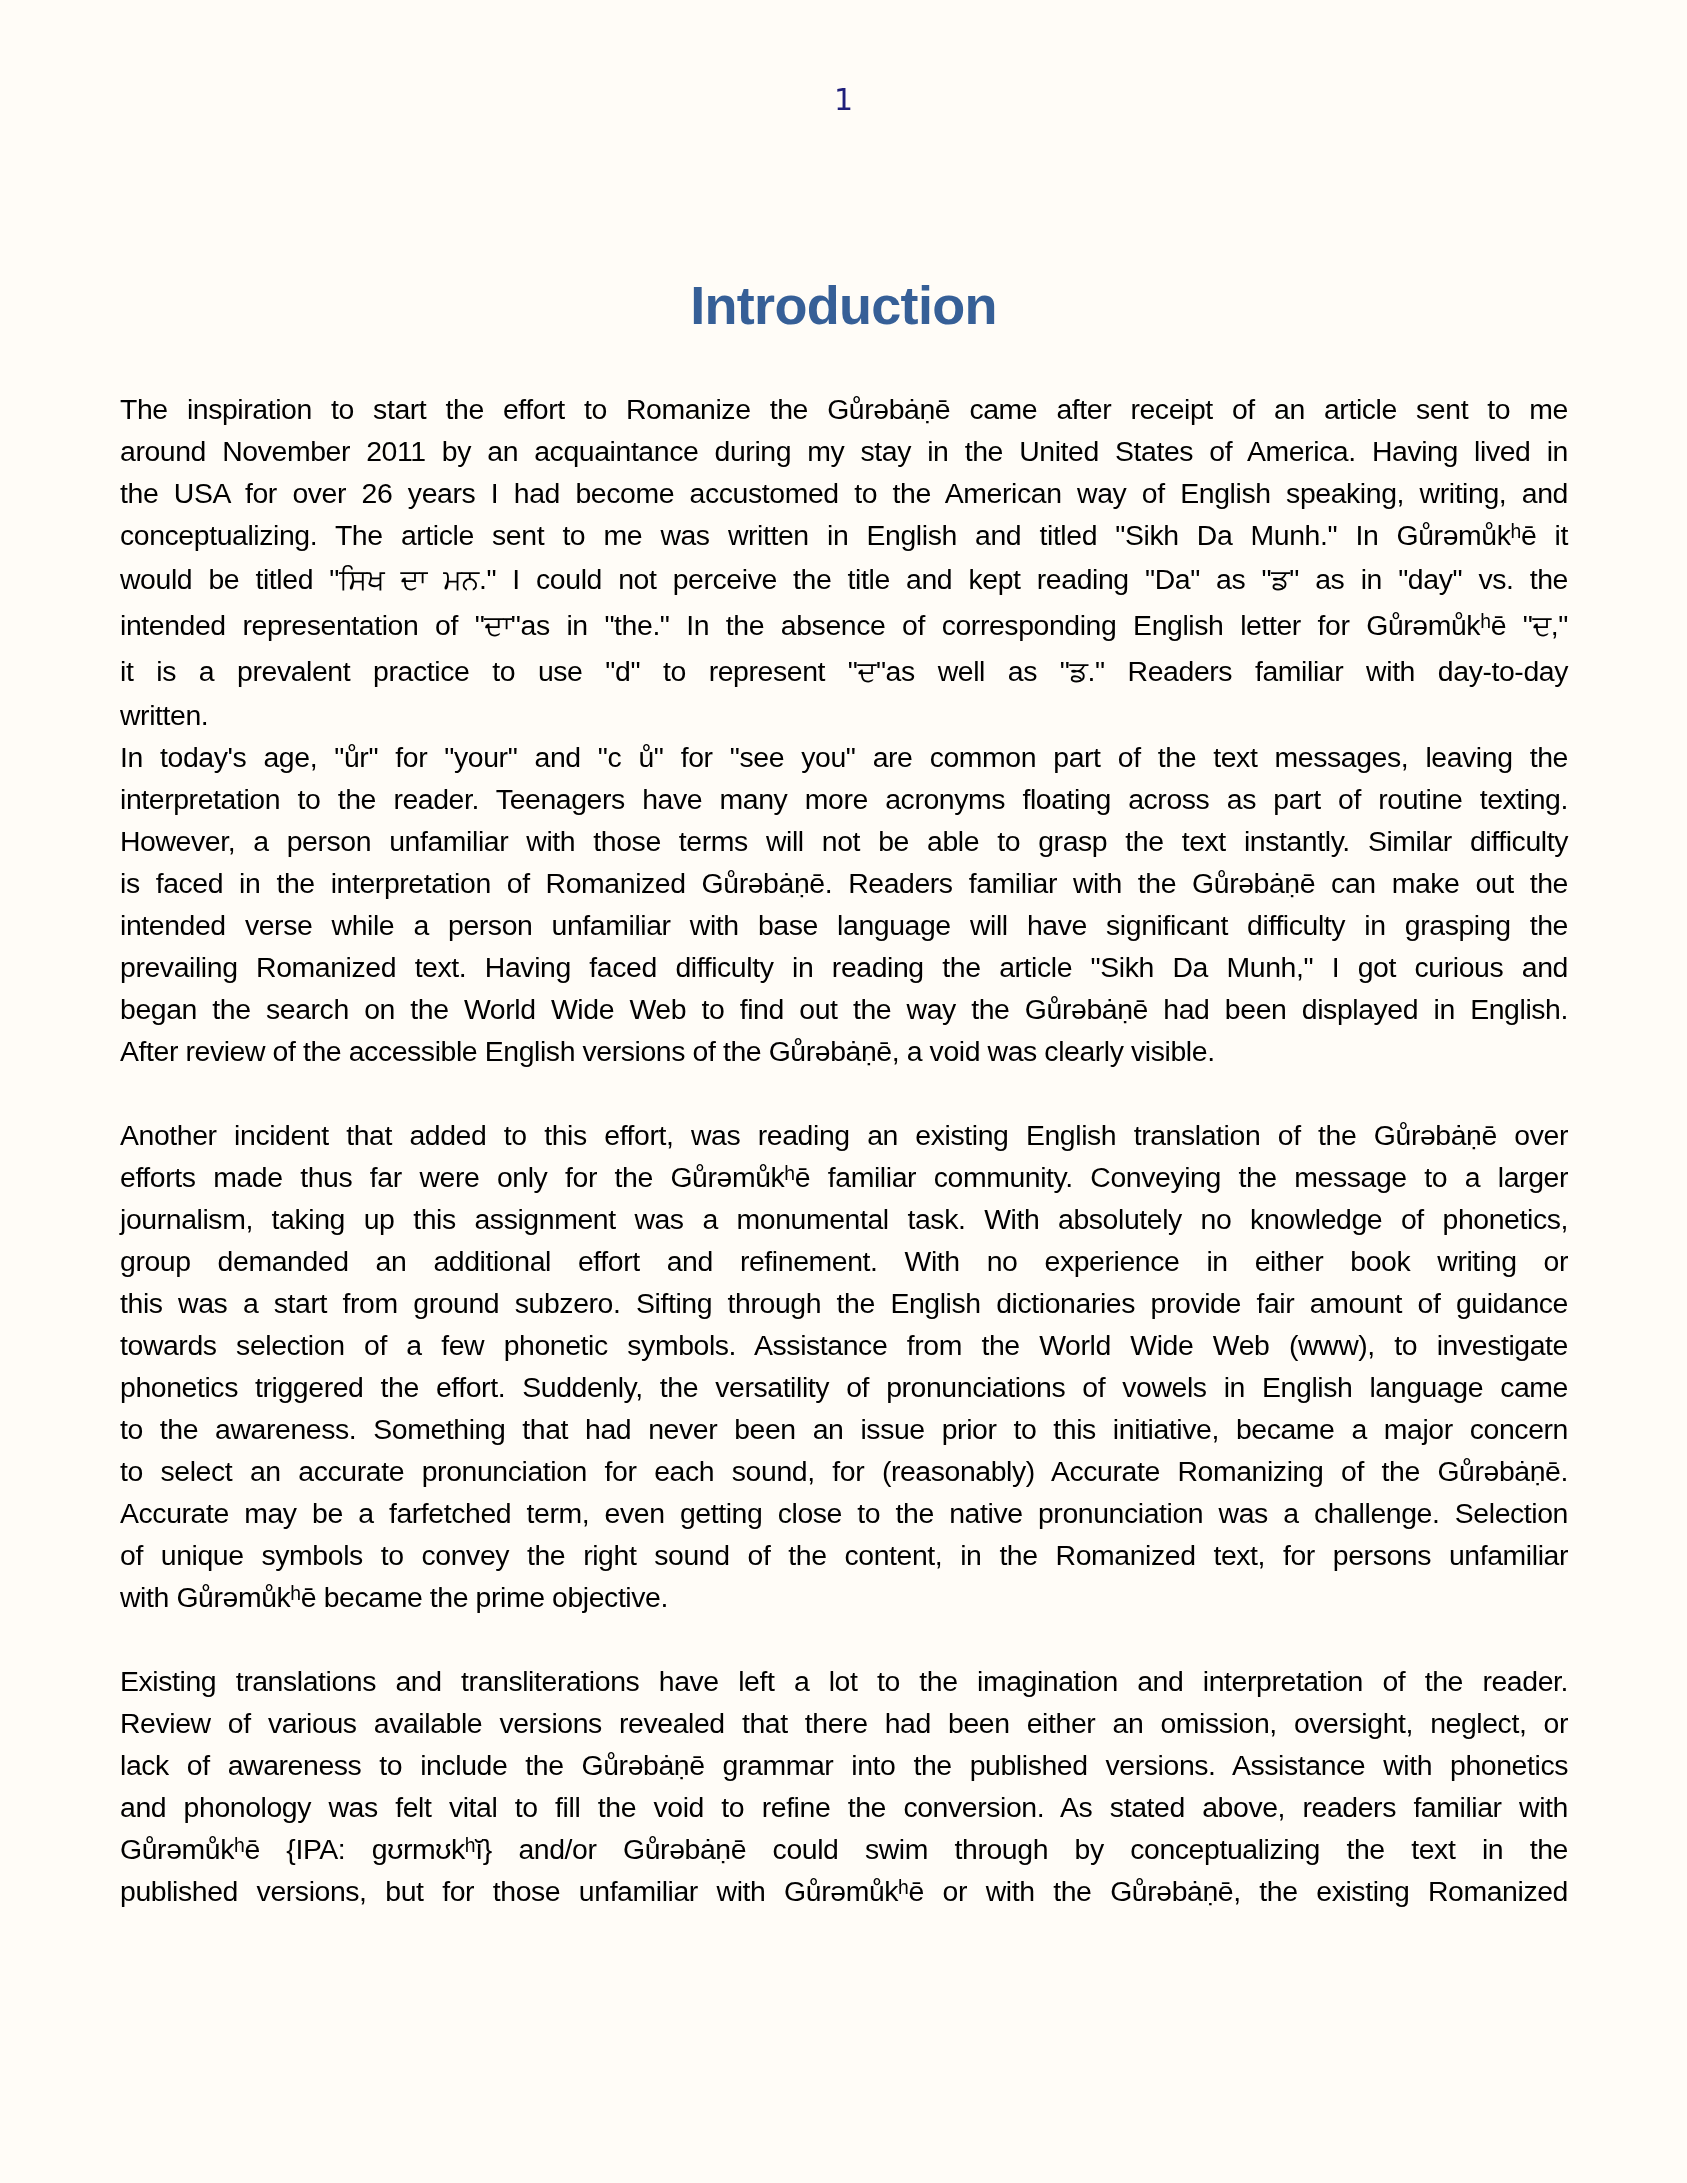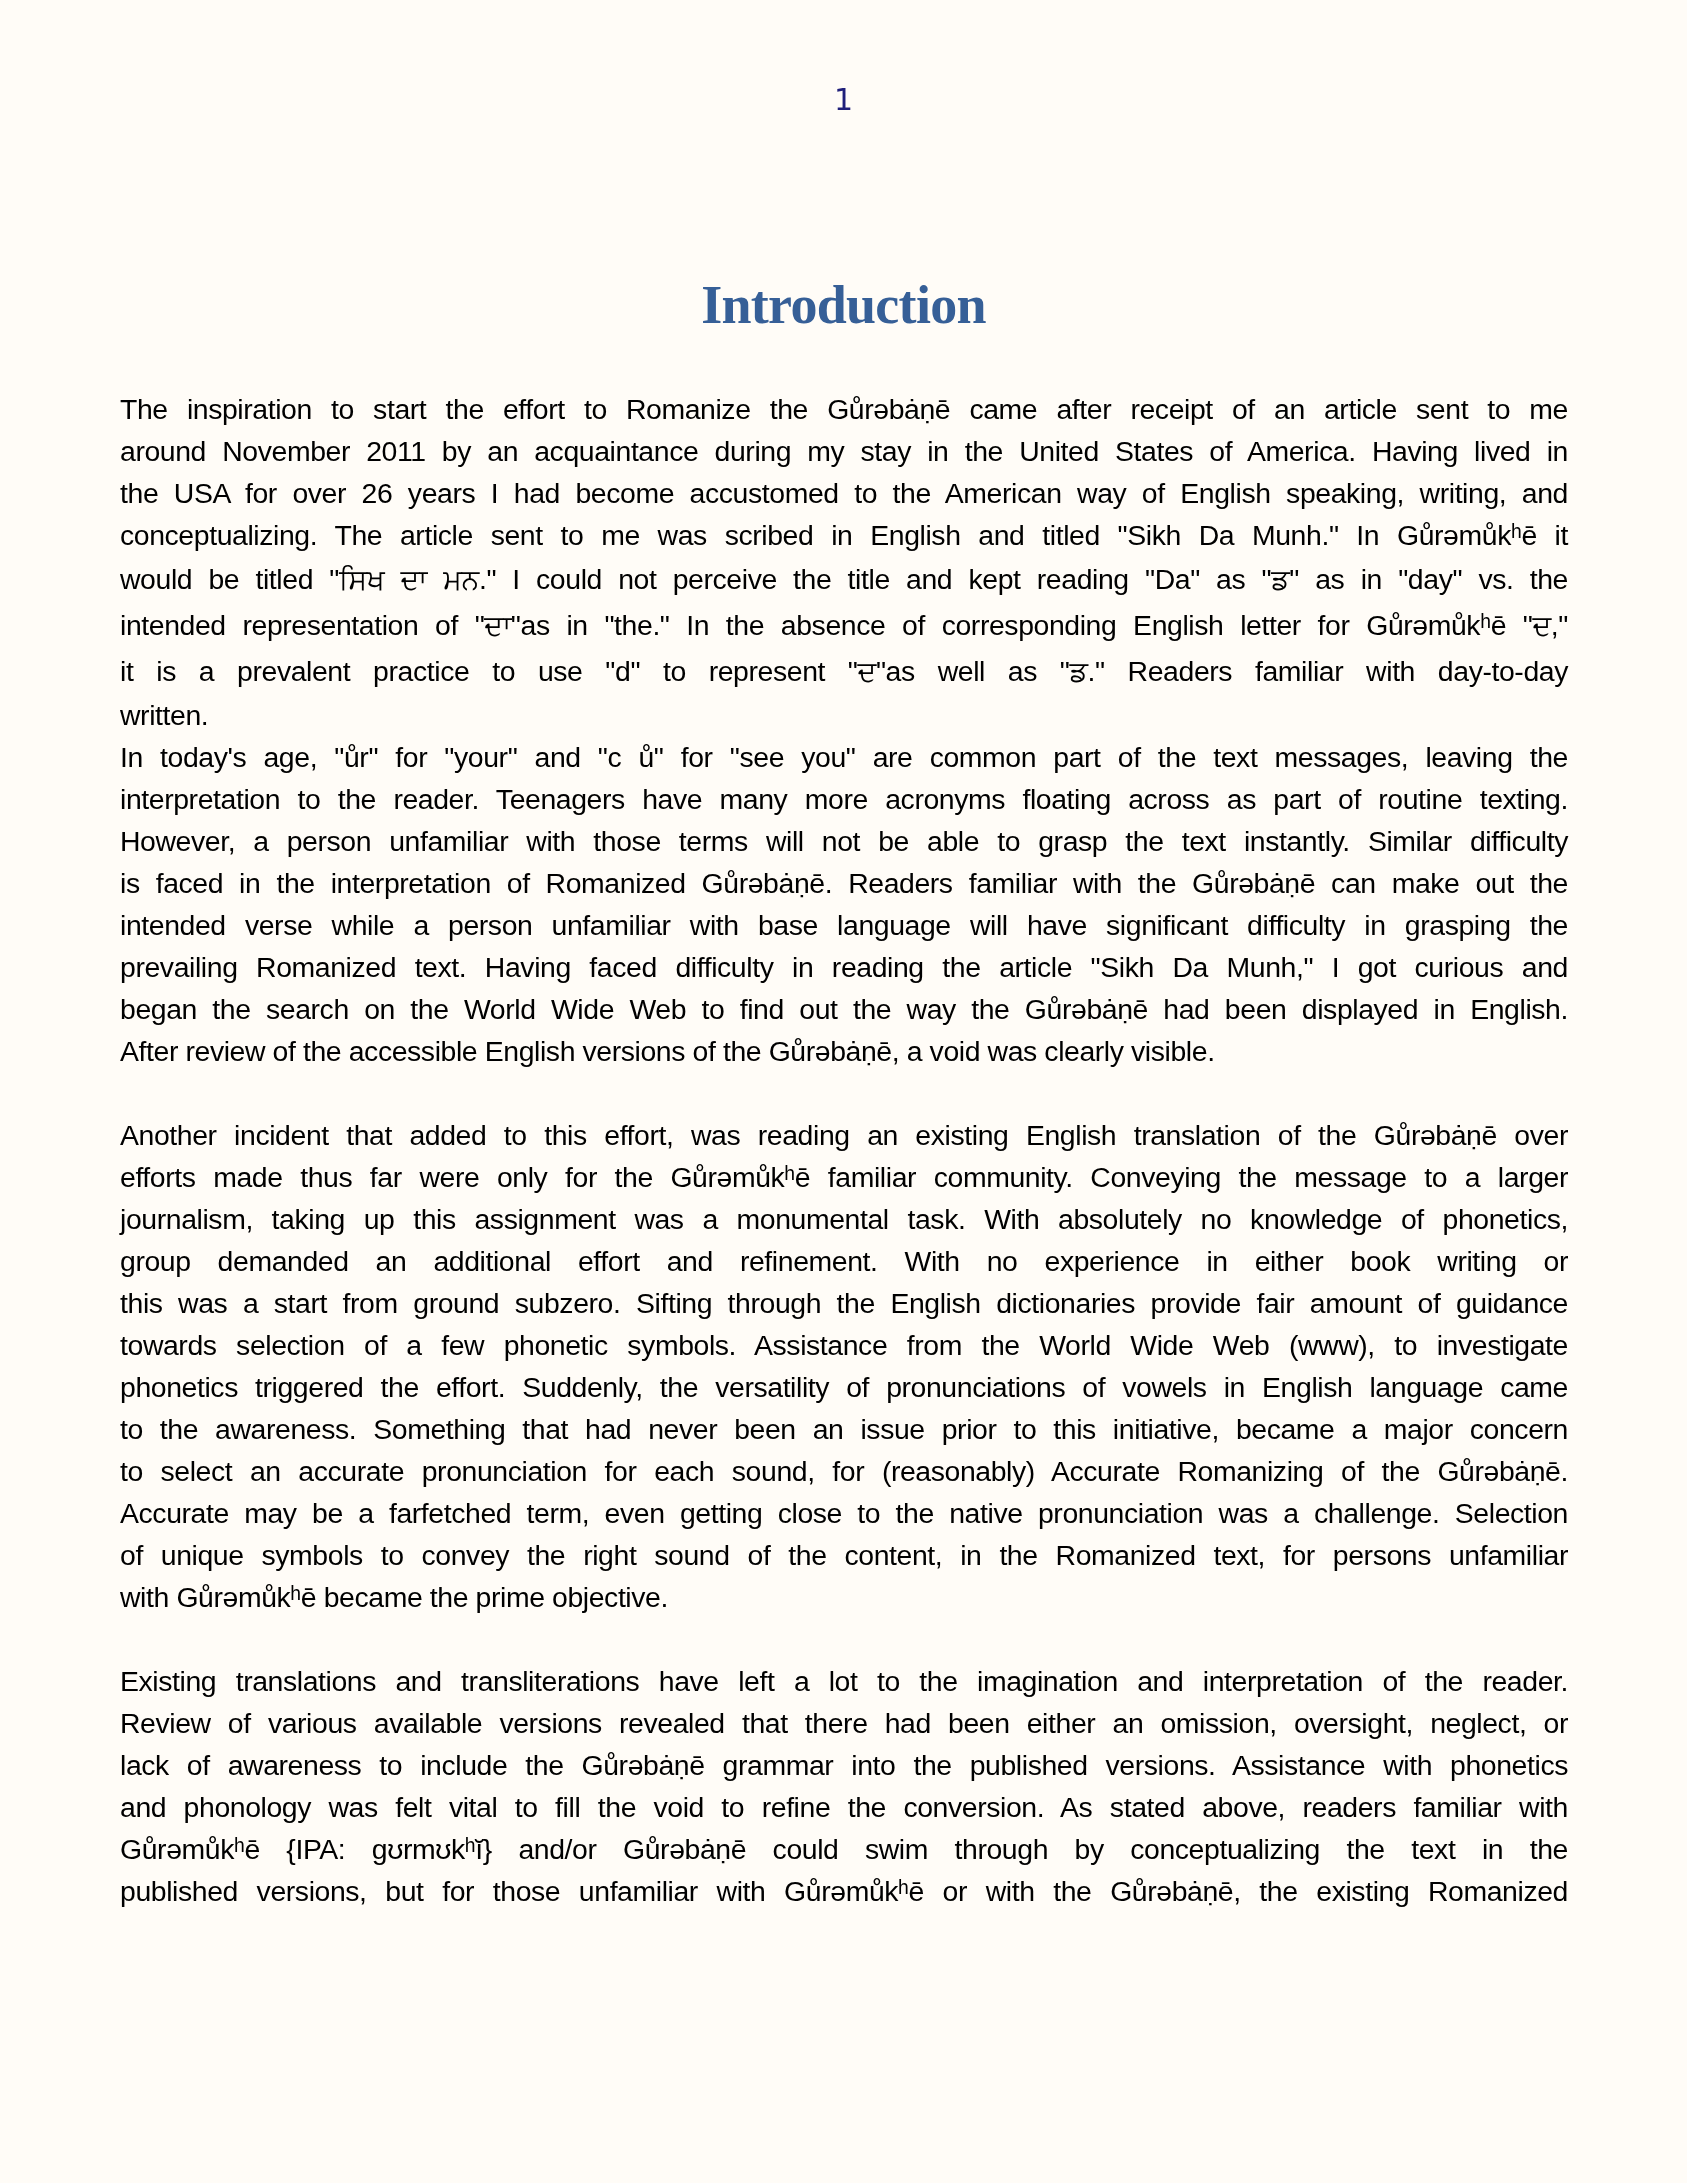--- a/index.html
+++ b/index.html
@@ -25,21 +25,21 @@
       font-size: 30px;
       color: #1f1f7a;
       line-height: 1;
     }
     .title {
       position: absolute;
       top: 278px;
       left: 0;
       width: 1687px;
       text-align: center;
-      font-family: Liberation Serif, serif;
+      font-family: Liberation Sans, sans-serif;
       font-weight: bold;
       font-size: 54px;
       color: #365f97;
       line-height: 1;
       letter-spacing: -0.7px;
     }
     .body-text {
       position: absolute;
       left: 120px;
       width: 1448px;
@@ -76,21 +76,21 @@
 <div class="page-number">1</div>
 
 <h1 class="title" style="margin:0;">Introduction</h1>
 
 <div class="body-text">
 
   <div class="paragraph">
     <span class="line">The inspiration to start the effort to Romanize the Gůrəbȧṇē came after receipt of an article sent to me</span>
     <span class="line">around November 2011 by an acquaintance during my stay in the United States of America. Having lived in</span>
     <span class="line">the USA for over 26 years I had become accustomed to the American way of English speaking, writing, and</span>
-    <span class="line">conceptualizing. The article sent to me was scribed in English and titled "Sikh Da Munh." In Gůrəmůkʰē  it</span>
+    <span class="line">conceptualizing. The article sent to me was written in English and titled "Sikh Da Munh." In Gůrəmůkʰē  it</span>
     <span class="line tall">would be titled "ਸਿਖ ਦਾ ਮਨ." I could not perceive the title and kept reading "Da" as "ਡ" as in "day" vs. the</span>
     <span class="line tall">intended representation of "ਦਾ"as in "the." In the absence of corresponding English letter for Gůrəmůkʰē  "ਦ,"</span>
     <span class="line tall">it is a prevalent practice to use "d" to represent "ਦ"as well as "ਡ." Readers familiar with day-to-day</span>
     <span class="line last">written.</span>
   </div>
 
   <div class="paragraph">
     <span class="line">In today's age, "ůr" for "your" and "c ů" for "see you" are common part of the text messages, leaving the</span>
     <span class="line">interpretation to the reader. Teenagers have many more acronyms floating across as part of routine texting.</span>
     <span class="line">However, a person unfamiliar with those terms will not be able to grasp the text instantly. Similar difficulty</span>

